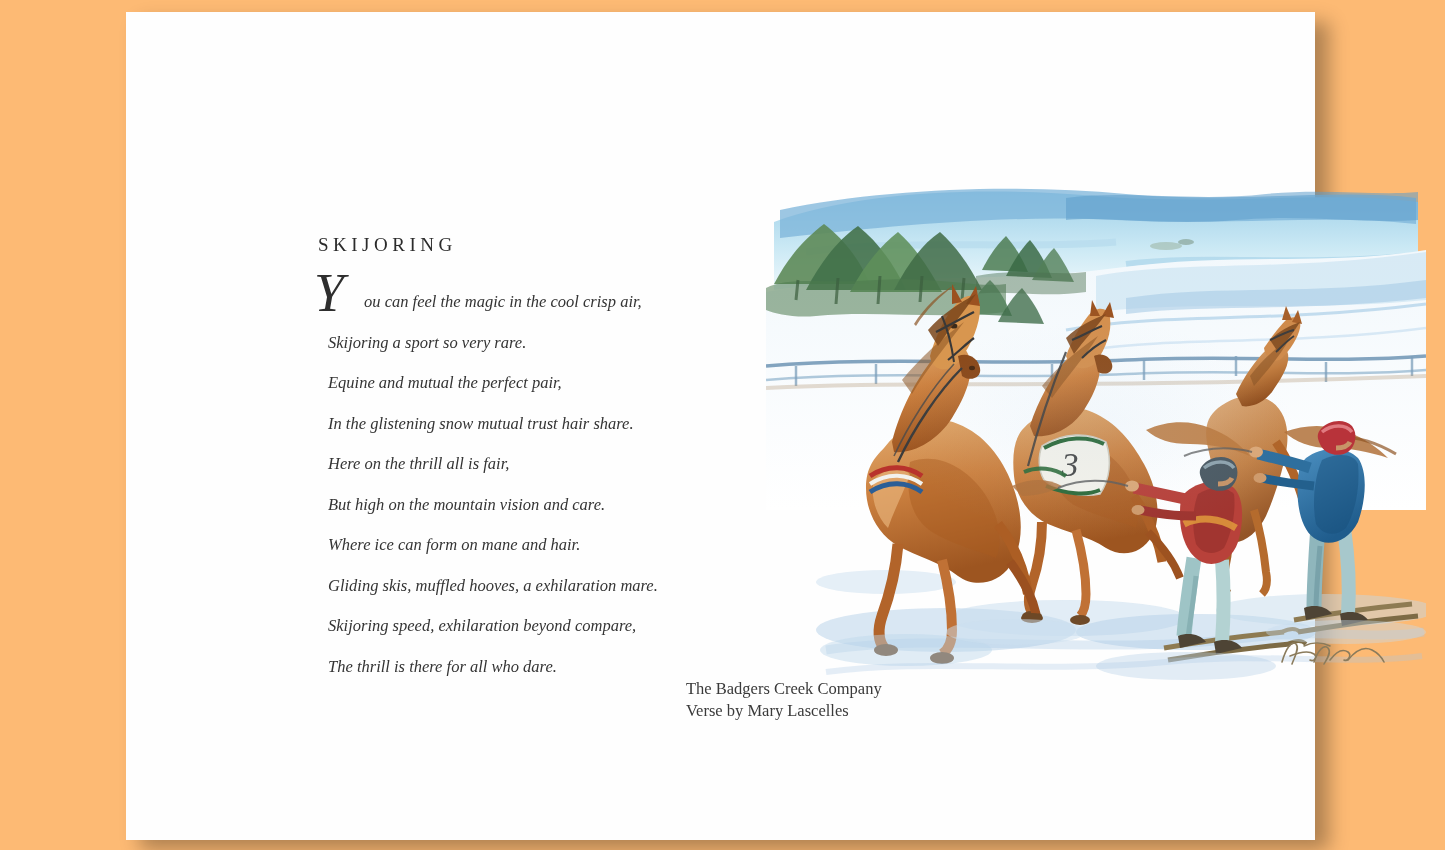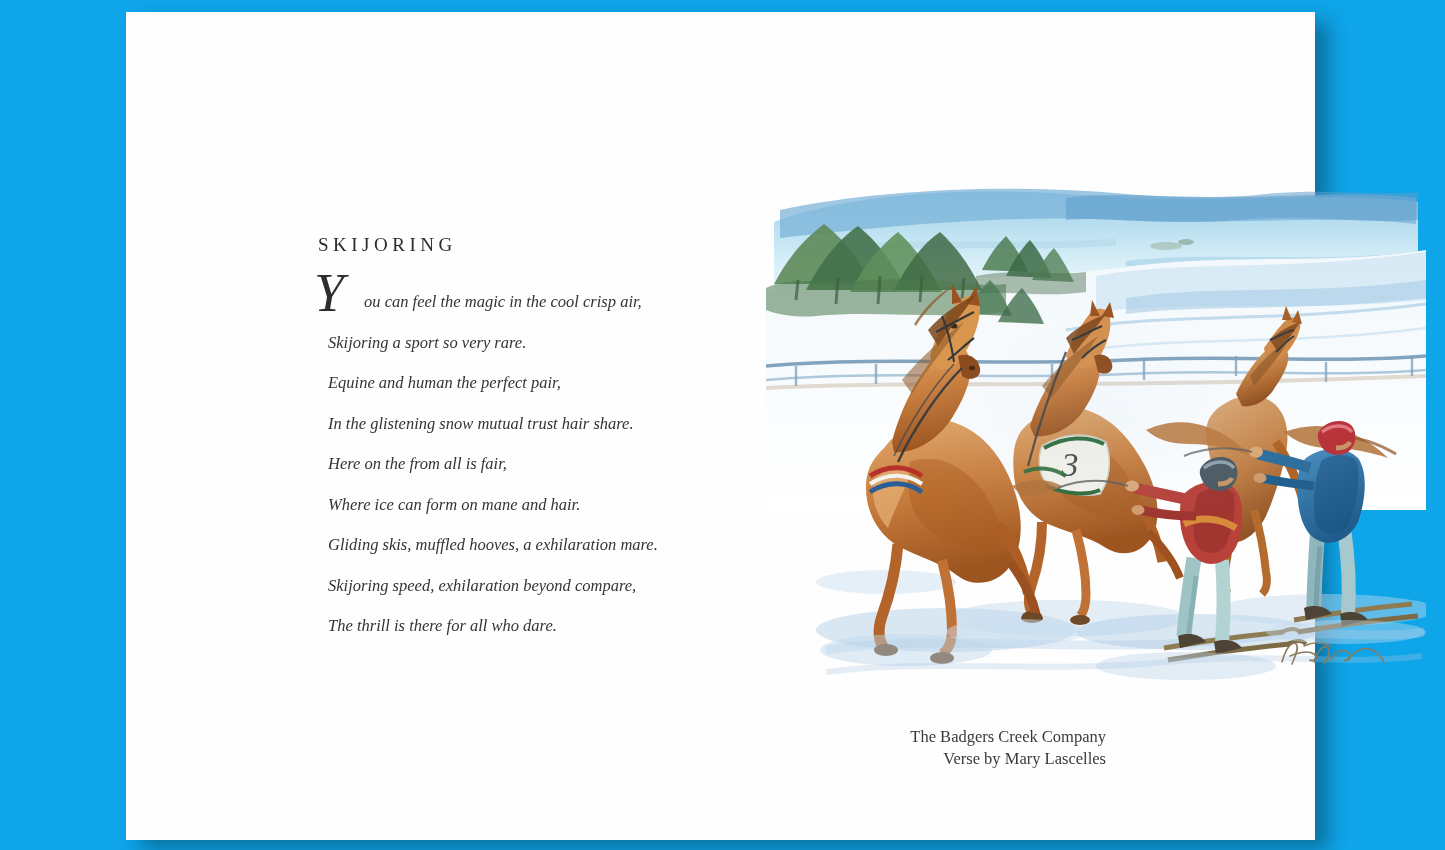--- a/index.html
+++ b/index.html
@@ -12,21 +12,21 @@
   }
   body {
     font-family: "Liberation Serif", serif;
   }
 
   
   #root {
     position: relative;
     width: 1445px;
     height: 850px;
-    background: #0ea5e9;
+    background: #fdba74;
   }
 
   
   #card {
     position: absolute;
     left: 126px;
     top: 12px;
     width: 1189px;
     height: 828px;
     background: #fefefe;
@@ -73,23 +73,23 @@
     font-style: italic;
     font-size: 54px;
     line-height: 54px;
     color: #2e2e2e;
   }
 
   
   #credits {
     position: absolute;
     left: 560px;
-    top: 714px;
+    top: 666px;
     width: 420px;
-    text-align: right;
+    text-align: left;
   }
   .credit {
     font-family: "Liberation Serif", serif;
     font-size: 16.5px;
     color: #3a3a3a;
     line-height: 21.5px;
     white-space: nowrap;
   }
 
   
@@ -118,23 +118,24 @@
 
   <div id="card">
 
     <div id="poem">
       <div id="poem-title">SKIJORING</div>
 
       <div id="poem-lines">
         <span id="dropcap">Y</span>
         <p class="pline first">ou can feel the magic in the cool crisp air,</p>
         <p class="pline">Skijoring a sport so very rare.</p>
-        <p class="pline">Equine and human the perfect pair,</p>
+        <p class="pline">Equine and mutual the perfect pair,</p>
         <p class="pline">In the glistening snow mutual trust hair share.</p>
-        <p class="pline">Here on the from all is fair,</p>
+        <p class="pline">Here on the thrill all is fair,</p>
+        <p class="pline">But high on the mountain vision and care.</p>
         <p class="pline">Where ice can form on mane and hair.</p>
         <p class="pline">Gliding skis, muffled hooves, a exhilaration mare.</p>
         <p class="pline">Skijoring speed, exhilaration beyond compare,</p>
         <p class="pline">The thrill is there for all who dare.</p>
       </div>
     </div>
 
     <div id="art">
       <svg width="660" height="500" viewBox="0 0 660 500" xmlns="http://www.w3.org/2000/svg">
         <defs>

